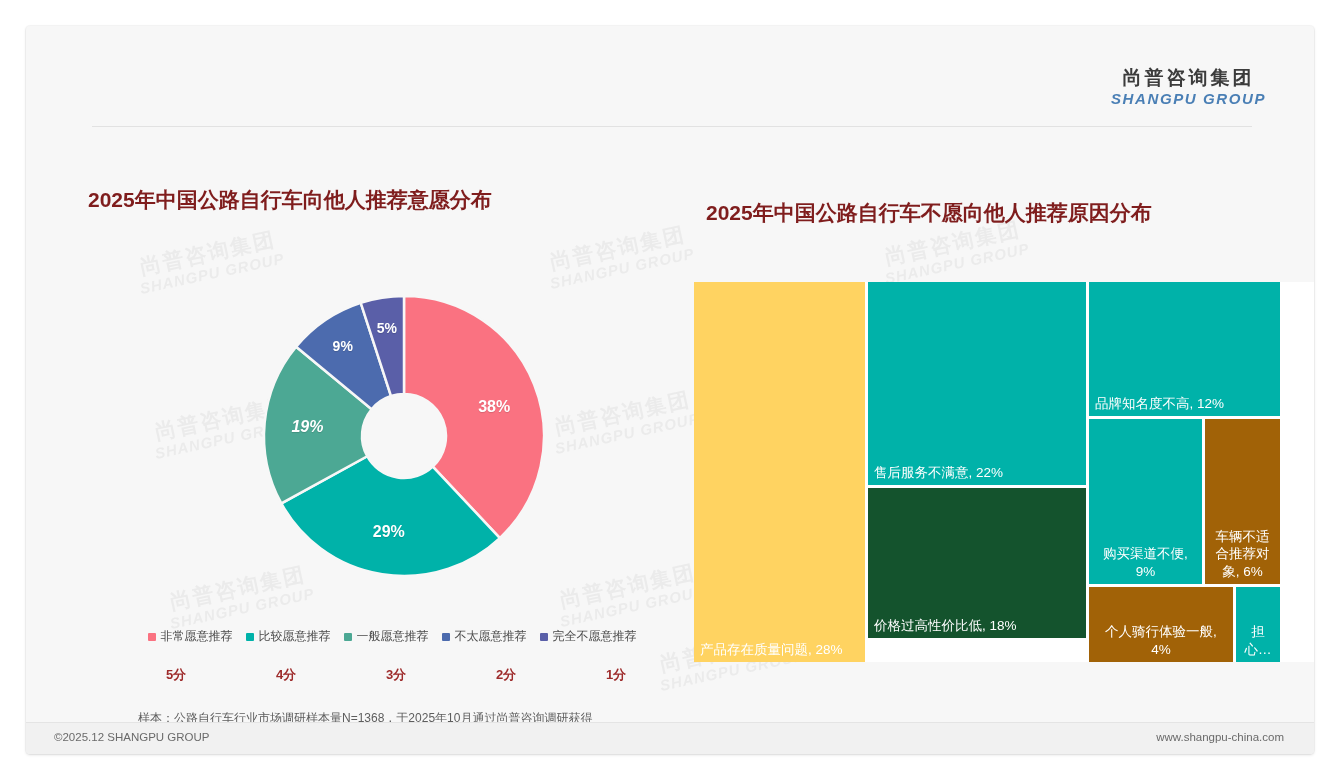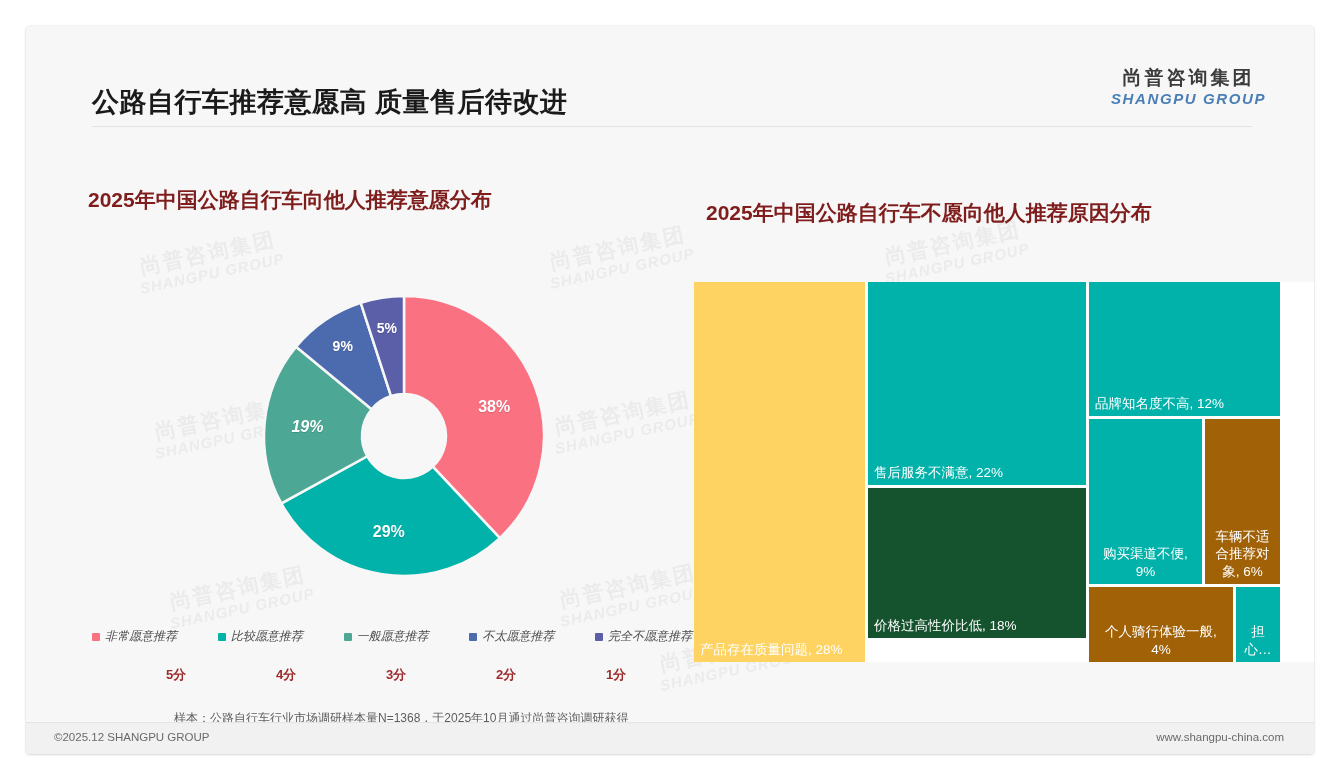--- a/index.html
+++ b/index.html
@@ -98,24 +98,23 @@
     text-shadow: 0 1px 1px rgba(0,0,0,0.14);
     pointer-events: none;
   }
 
   
   .legend {
     position: absolute;
     left: 66px; top: 602px;
     width: 600px;
     display: flex;
-    justify-content: space-between;
+    justify-content: center;
     align-items: center;
     gap: 13px;
-    font-style: italic;
   }
   .legend-item {
     display: flex;
     align-items: center;
     gap: 5px;
     white-space: nowrap;
   }
   .legend-swatch {
     width: 8px; height: 8px;
     border-radius: 1px;
@@ -165,21 +164,20 @@
   }
   .tm-cell.align-left .tm-text { text-align: left; }
 
   
   .footnote {
     position: absolute;
     left: 112px; top: 684px;
     font-size: 12px;
     color: #5d5d5d;
     white-space: nowrap;
-    margin-left: 36px;
   }
   .footer-rule {
     position: absolute;
     left: 0; top: 696px;
     width: 100%; height: 1px;
     background: #e4e4e4;
   }
   .footer {
     position: absolute;
     left: 0; top: 697px;
@@ -198,21 +196,20 @@
     font-size: 11.5px;
     color: #6a6a6a;
   }
 </style>
 </head>
 <body>
 
 <div class="slide">
 
   <div class="header">
-    <div class="main-title">公路自行车推荐意愿高 质量售后待改进</div>
     <div class="logo">
       <div class="logo-cn">尚普咨询集团</div>
       <div class="logo-en">SHANGPU GROUP</div>
     </div>
     <div class="header-rule"></div>
   </div>
 
   <div class="wm" style="left:110px;  top:215px;">
     <div class="wm1">尚普咨询集团</div>
       <div class="wm2">SHANGPU GROUP</div>

